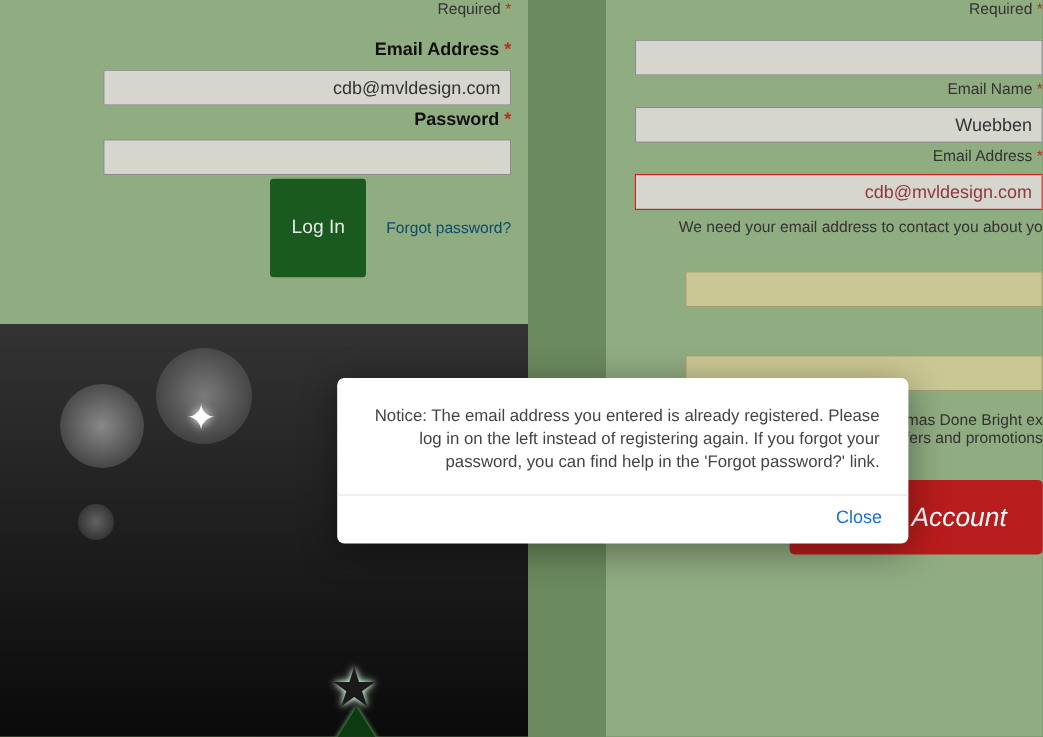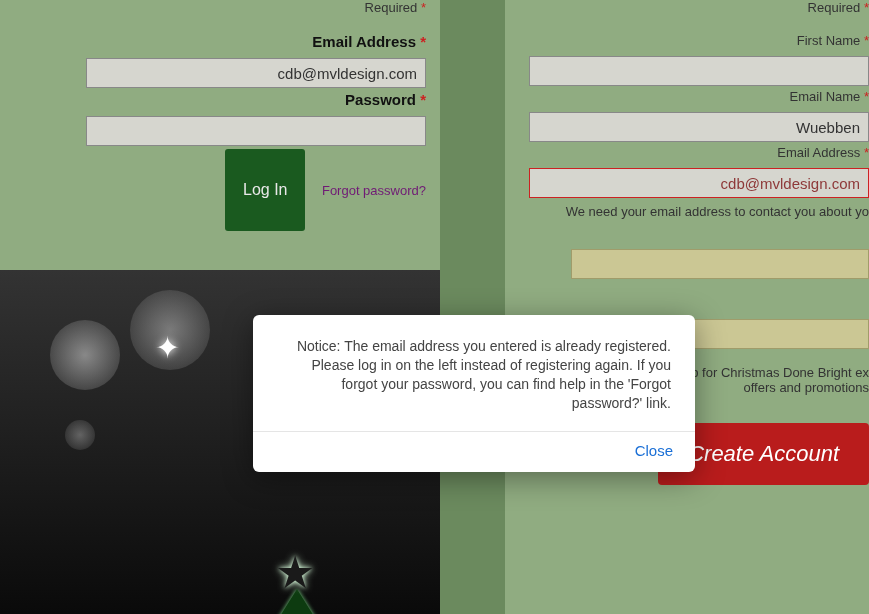--- a/index.html
+++ b/index.html
@@ -100,21 +100,21 @@
       background: #1a5a1f;
       color: #e8e8e8;
       border: none;
       padding: 32px 18px;
       font-size: 16px;
       border-radius: 3px;
       cursor: pointer;
       margin-right: 12px;
     }
     .forgot-link {
-      color: #701a75;
+      color: #0c4a6e;
       font-size: 13px;
       text-decoration: none;
       cursor: pointer;
     }
     .helper-text {
       font-size: 13px;
       color: #333;
       margin-top: 6px;
     }
     .checkbox-row {
@@ -132,23 +132,23 @@
       color: #fff;
       border: none;
       padding: 18px 30px;
       font-size: 22px;
       border-radius: 4px;
       cursor: pointer;
       font-style: italic;
     }
     .modal-backdrop {
       position: absolute;
-      left: 253px;
+      left: 281px;
       top: 315px;
-      width: 442px;
+      width: 476px;
       background: #fff;
       border-radius: 6px;
       box-shadow: 0 6px 30px rgba(0,0,0,0.4);
       overflow: hidden;
       z-index: 100;
     }
     .modal-body {
       padding: 22px 24px 18px 24px;
       font-size: 14px;
       color: #444;
@@ -207,24 +207,20 @@
   <div class="star">★</div>
 </div>
 
 <div class="right-panel">
   <div class="required-note">
     <span>Required</span>
     <span class="asterisk">*</span>
   </div>
 
   <div class="field-group">
-    <label class="field-label-plain">
-      <span>First Name</span>
-      <span class="asterisk">*</span>
-    </label>
     <input type="text" class="text-input" value="" style="">
   </div>
 
   <div class="field-group">
     <label class="field-label-plain">
       <span>Email Name</span>
       <span class="asterisk">*</span>
     </label>
     <input type="text" class="text-input" value="Wuebben" style="">
   </div>

